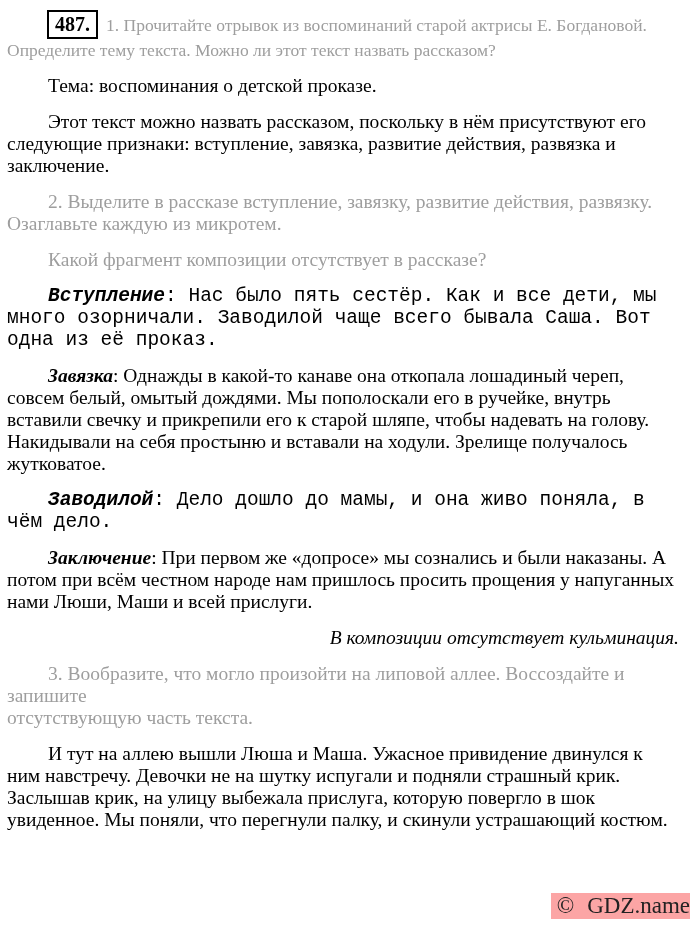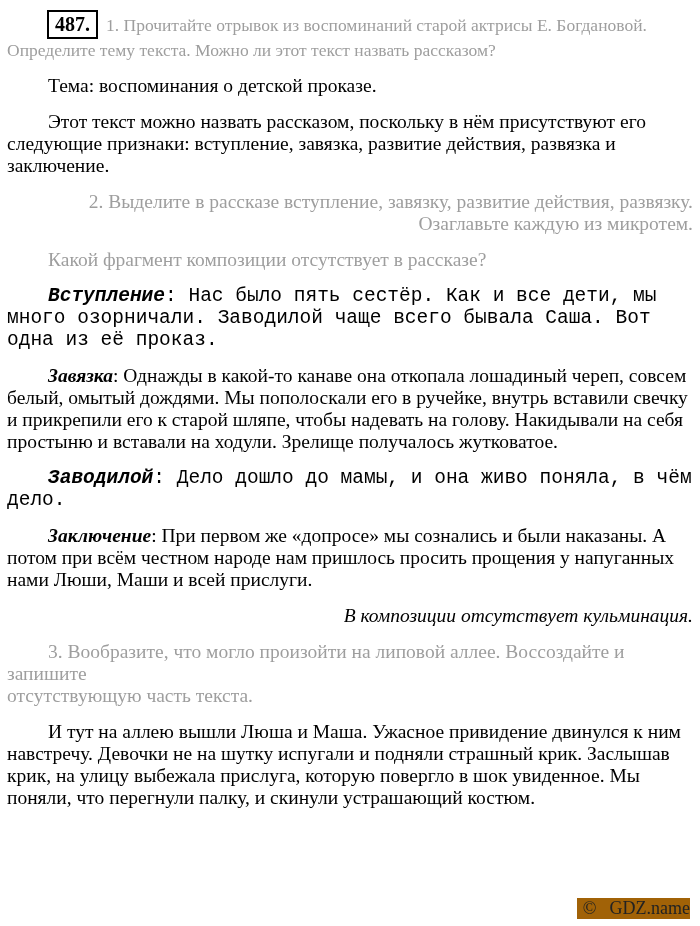--- a/index.html
+++ b/index.html
@@ -9,38 +9,38 @@
   }
   body {
     width: 700px;
     height: 926px;
     position: relative;
     overflow: hidden;
     font-family: "Liberation Serif", serif;
     color: #000000;
   }
   .page {
-    padding: 8px 7px 0 7px;
+    padding: 8px 21px 0 7px;
   }
   p.para {
     margin: 14px 0 0 0;
     font-size: 19.5px;
     line-height: 22px;
     text-indent: 41px;
   }
   p.para.header {
     margin-top: 2px;
     text-indent: 40px;
   }
   .noindent { text-indent: 0; }
   .mt0  { margin-top: 0; }
   .mt8  { margin-top: 8px; }
   .mt9  { margin-top: 9px; font-family: Liberation Mono, monospace; }
   .mt10 { margin-top: 10px; }
-  .mt16 { margin-top: 16px; text-align: right; }
+  .mt16 { margin-top: 16px; }
   .mt18 { margin-top: 18px; text-align: right; }
 
   .gray-para {
     color: #9e9e9e;
     font-size: 17.5px;
     line-height: 21px;
     filter: blur(0.3px);
   }
   .muted {
     color: #9e9e9e;
@@ -67,23 +67,23 @@
     padding: 0 6px 1px 6px;
     text-indent: 0;
     margin-right: 8px;
     vertical-align: baseline;
     background: #ffffff;
   }
   .footer {
     position: absolute;
     right: 10px;
     bottom: 7px;
-    font-size: 18px;
+    font-size: 23px;
     color: #222222;
-    background: #a16207;
+    background: #fca5a5;
     padding-left: 6px;
     margin-left: 28px;
   }
   .footer .copy {
     margin-right: 13px;
   }
 </style>
 </head>
 <body>
 

